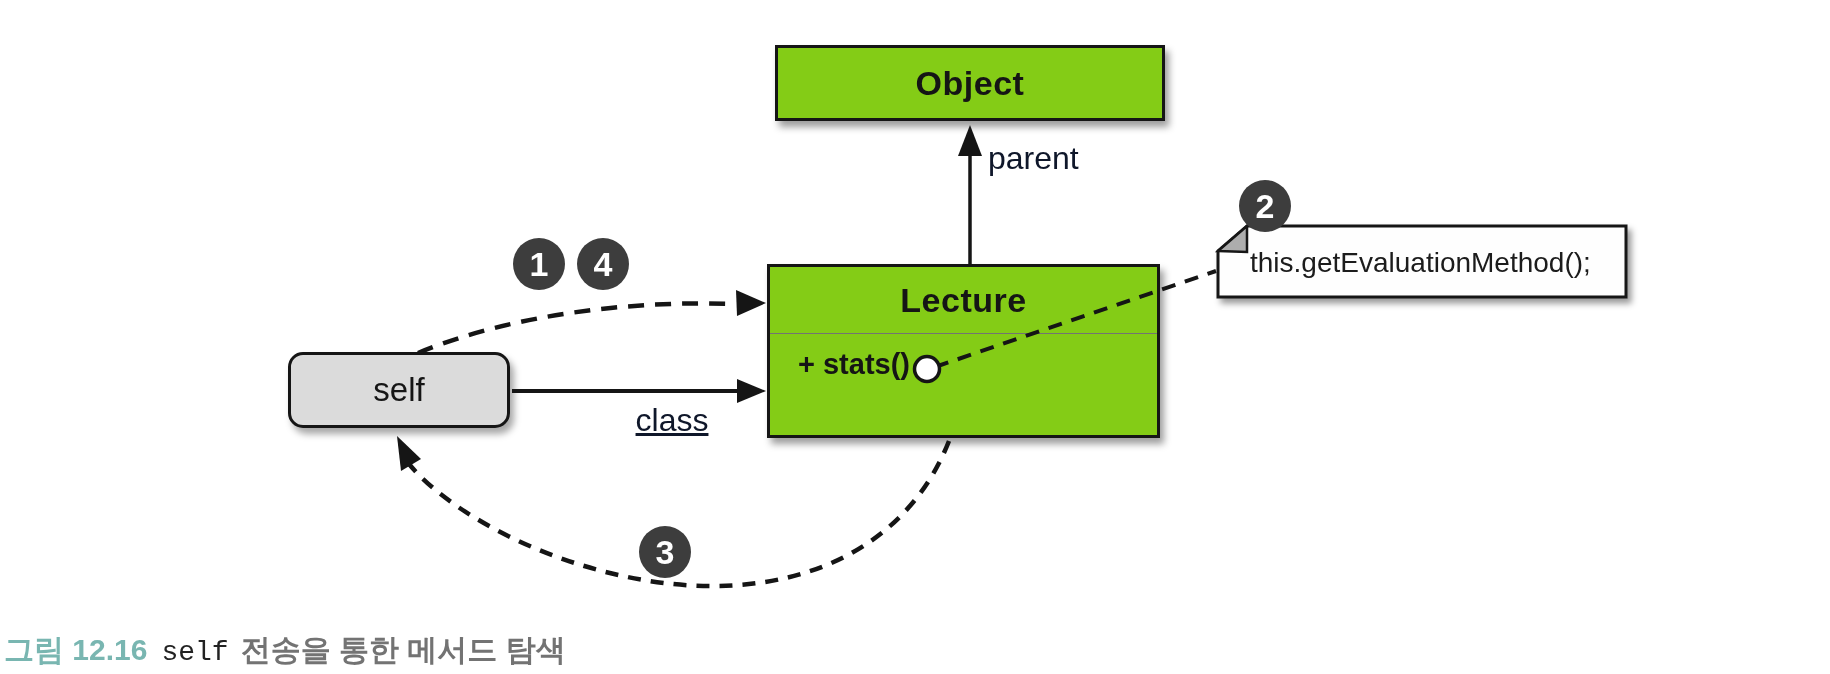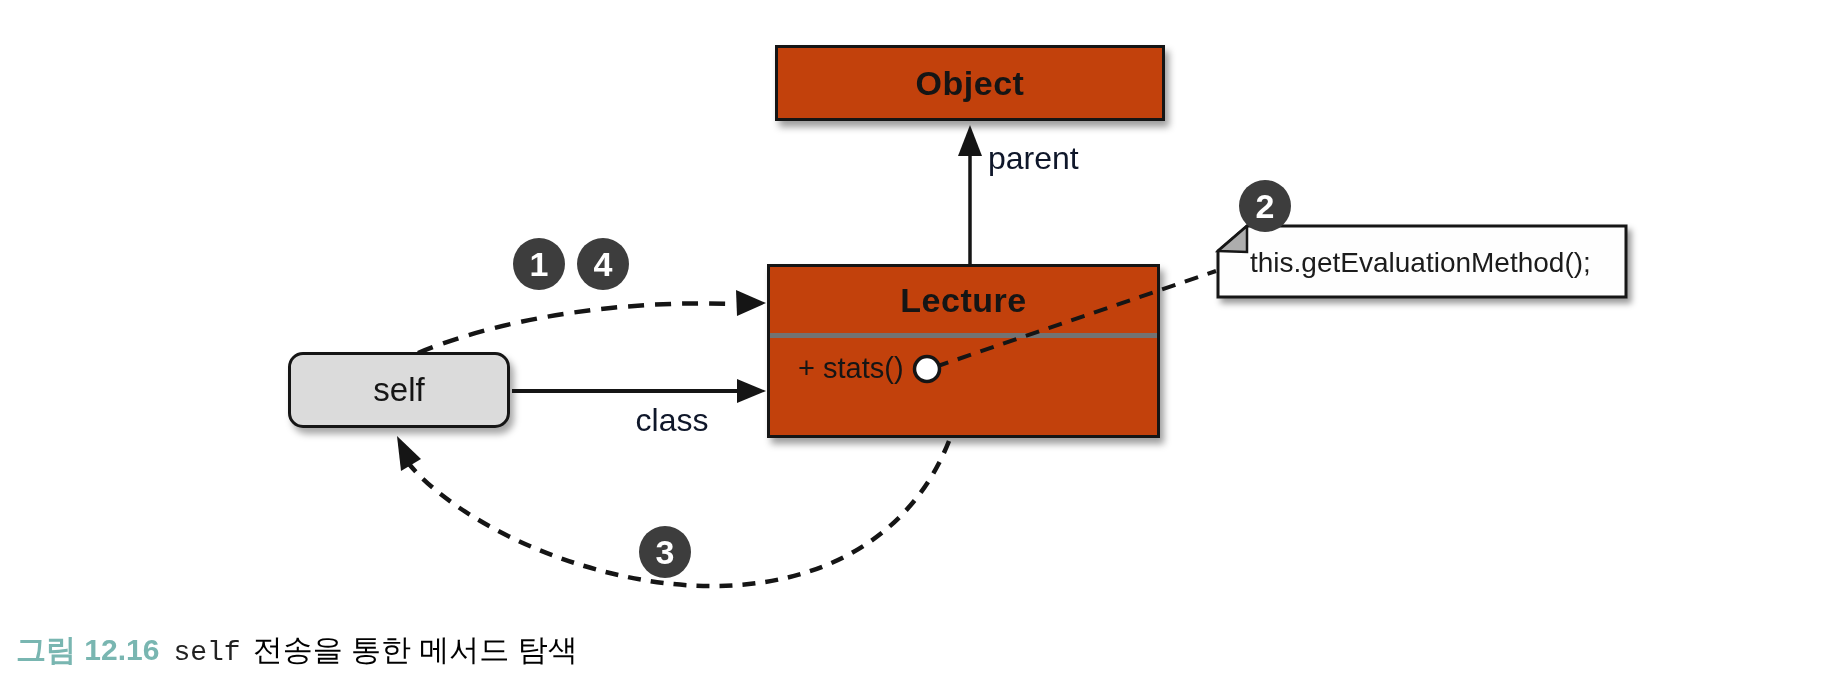--- a/index.html
+++ b/index.html
@@ -2,68 +2,68 @@
 <html><head>
 <meta charset="utf-8">
 <style>
   html,body{margin:0;padding:0;background:#ffffff;}
   .canvas{
     position:relative;width:1830px;height:674px;background:#ffffff;overflow:hidden;
     font-family:"Liberation Sans","DejaVu Sans",sans-serif;color:#151515;
   }
   
   .uml-box{
-    position:absolute;background:#c2410c;border:3.5px solid #151515;
+    position:absolute;background:#84cc16;border:3.5px solid #151515;
     box-shadow:4px 6px 7px rgba(0,0,0,0.38);box-sizing:border-box;z-index:1;
   }
   .uml-title{
     display:flex;align-items:center;justify-content:center;
     font-weight:bold;font-size:34px;letter-spacing:0.5px;
   }
   .object-box{left:775px;top:45px;width:390px;height:76px;}
   .object-box .uml-title{height:100%;}
   .lecture-box{left:767px;top:264px;width:393px;height:174px;}
-  .lecture-header{height:66px;border-bottom:5px solid #737373;}
-  .lecture-body{padding:11px 0 0 28px;font-size:29px;line-height:38px;}
+  .lecture-header{height:66px;border-bottom:1px solid #737373;}
+  .lecture-body{padding:11px 0 0 28px;font-size:29px;line-height:38px;font-weight:bold;}
   
   .self-node{
     position:absolute;left:288px;top:352px;width:222px;height:76px;
     background:#dbdbdb;border:3px solid #151515;border-radius:15px;
     box-shadow:4px 6px 7px rgba(0,0,0,0.35);box-sizing:border-box;
     display:flex;align-items:center;justify-content:center;
     font-size:33px;z-index:1;
   }
   
   .edge-label{position:absolute;font-size:32px;color:#0f172a;z-index:1;}
   .parent-label{left:988px;top:140px;}
-  .class-label{left:626px;top:402px;width:92px;text-align:center;}
+  .class-label{left:626px;top:402px;width:92px;text-align:center;text-decoration:underline;}
   
   .badge{
     position:absolute;width:52px;height:52px;border-radius:50%;
     background:#3d3d3d;color:#ffffff;display:flex;align-items:center;justify-content:center;
     font-weight:bold;font-size:34px;z-index:3;
   }
   .badge-1{left:513px;top:238px;}
   .badge-4{left:577px;top:238px;}
   .badge-2{left:1239px;top:180px;}
   .badge-3{left:639px;top:526px;}
   
   .overlay{position:absolute;left:0;top:0;z-index:2;pointer-events:none;}
   .note-text{
     font-family:"Liberation Sans","DejaVu Sans",sans-serif;
     font-size:28px;fill:#1a1a1a;
   }
   
   .caption{
-    position:absolute;left:16px;top:630px;display:flex;align-items:baseline;
+    position:absolute;left:4px;top:630px;display:flex;align-items:baseline;
     font-size:30px;white-space:nowrap;z-index:1;
   }
   .caption .fig-label{font-weight:bold;color:#79b6b1;}
   .caption .keyword{font-family:"Liberation Mono","DejaVu Sans Mono",monospace;font-size:28px;color:#222222;margin:0 12px 0 14px;}
-  .caption .cap-title{font-weight:400;color:#000000;}
+  .caption .cap-title{font-weight:700;color:#737373;}
 </style>
 </head>
 <body>
 
 <div class="canvas">
 
   <div class="uml-box object-box">
     <div class="uml-title">Object</div>
   </div>
 

